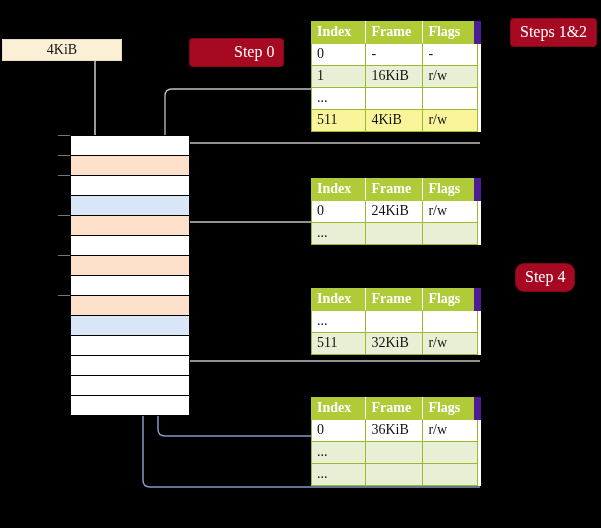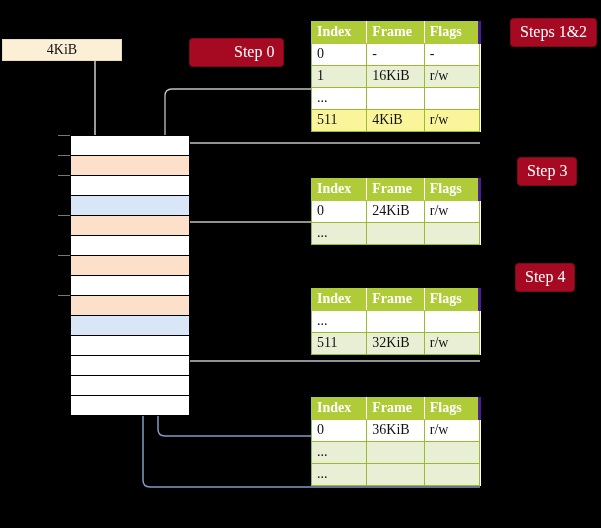--- a/index.html
+++ b/index.html
@@ -109,21 +109,21 @@
     white-space: nowrap;
     overflow: hidden;
   }
   .ptable thead th {
     background: #AFCB37;
     color: #FFFFFF;
     font-weight: bold;
     border-color: #AFCB37;
     border-right: 1px solid #FFFFFF;
   }
-  .ptable thead th:last-child { border-right: 3px solid #4c1d95; }
+  .ptable thead th:last-child { border-right: 7px solid #4c1d95; }
   .ptable tbody tr.odd td  { background: #FFFFFF; }
   .ptable tbody tr.even td { background: #E8EFD5; }
   .ptable td.hl { background: #FAF59B !important; }
 
   .col-index { width: 56px; }
   .col-frame { width: 58px; }
   .col-flags { width: 56px; }
 
   
   #pt-0 { left: 311px; top: 21px; }
@@ -174,23 +174,22 @@
       <path d="M480,487 L150,487 Q143,487 143,480 L143,216" fill="none" stroke="#7F9DC4" stroke-width="1.5" marker-end="url(#arrow-blue)"></path>
     </g>
   </svg>
 
   <div class="va-box">4KiB</div>
 
   <div class="badge" style="left:190px; top:39px;padding-left:44px;">Step 0</div>
 
   <div class="badge" style="left:511px; top:19px;">Steps 1&amp;2</div>
 
-  <div class="badge" style="left:518px; top:158px;">Step 3</div>
-
-  <div class="badge" style="left:516px; top:264px;">Step 4</div>
+
+  <div class="badge" style="left:516px; top:264px;border-radius:8px;">Step 4</div>
 
   <div class="mem-col" id="mem-col">
       <div class="mem-row"></div>
       <div class="mem-row peach"></div>
       <div class="mem-row"></div>
       <div class="mem-row blue"></div>
       <div class="mem-row peach"></div>
       <div class="mem-row"></div>
       <div class="mem-row peach"></div>
       <div class="mem-row"></div>

